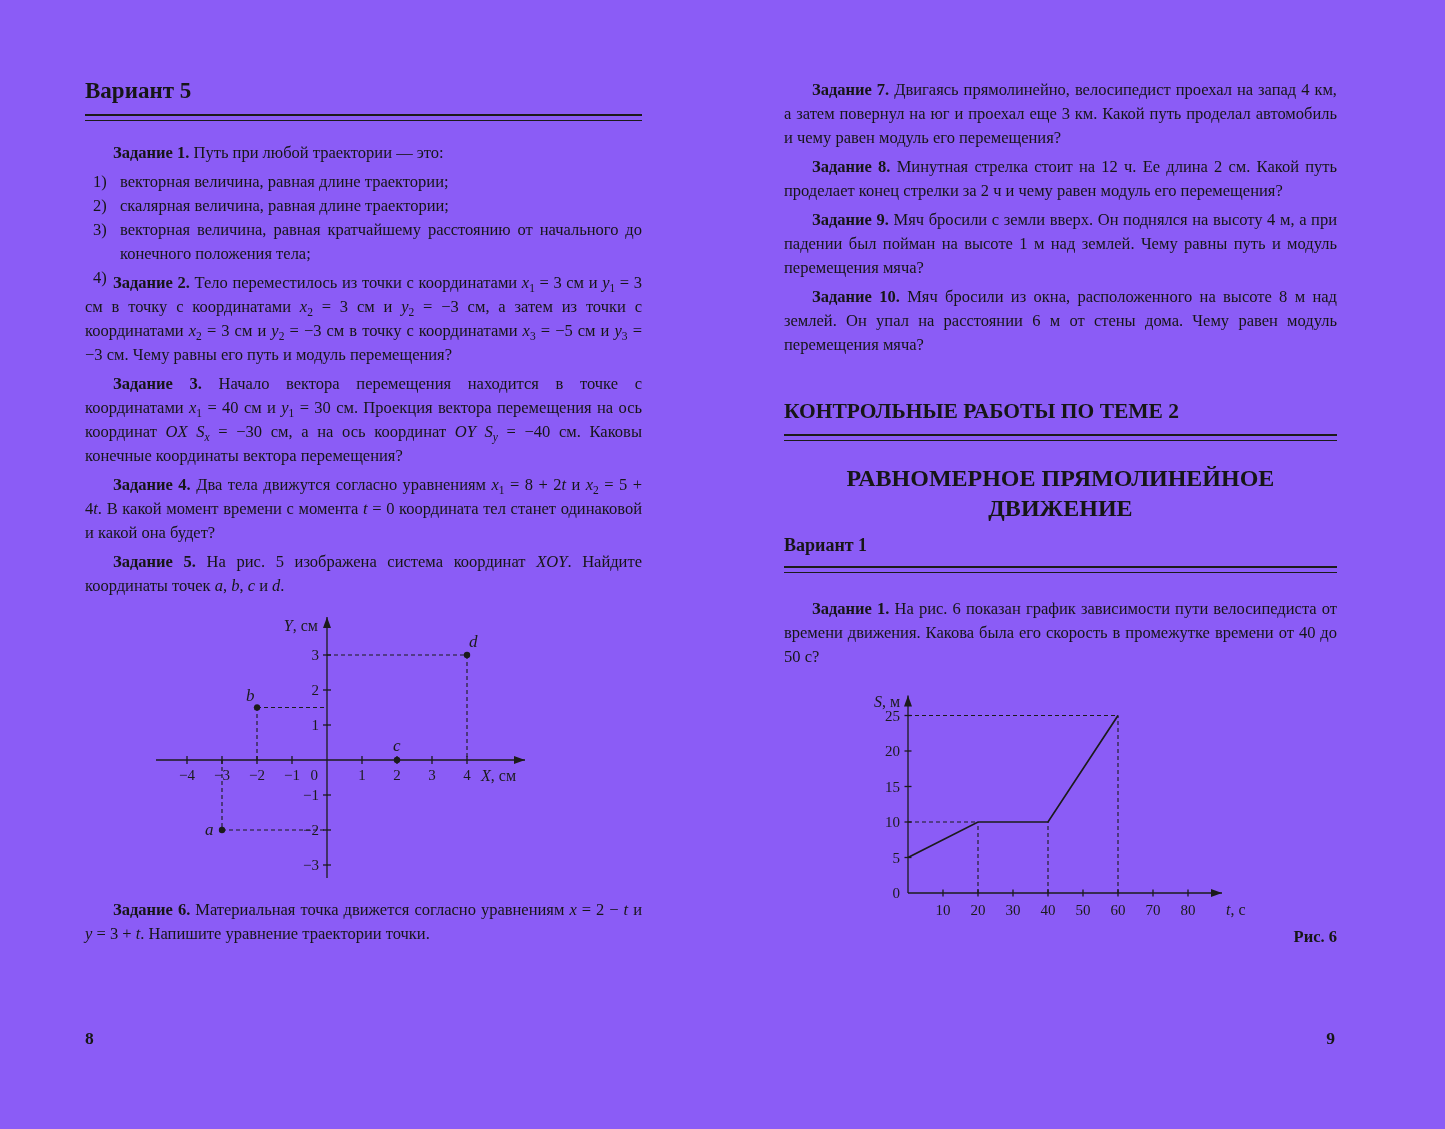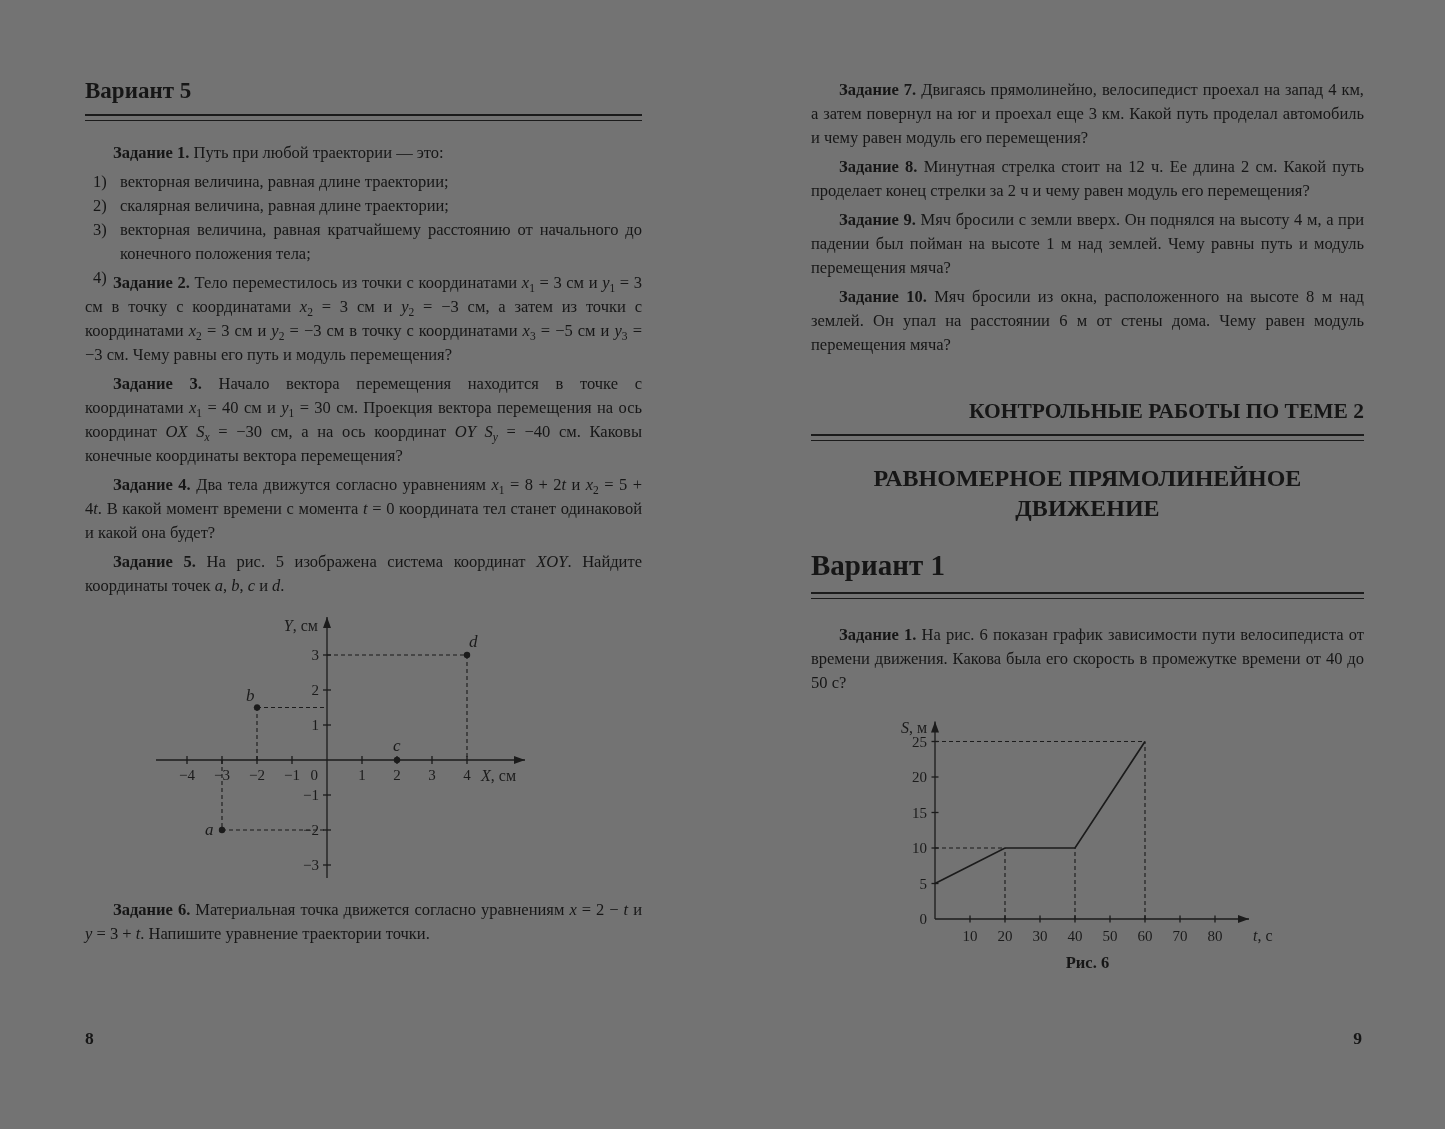--- a/index.html
+++ b/index.html
@@ -1,47 +1,47 @@
 <!DOCTYPE html>
 <html lang="ru"><head>
 <meta charset="utf-8">
 <style>
   * { margin:0; padding:0; box-sizing:border-box; }
   html,body { background:#ffffff; }
-  .sheet { position:relative; width:1445px; height:1129px; background:#737373;
+  .sheet { position:relative; width:1445px; height:1129px; background:#8b5cf6;
            font-family:"Liberation Serif", serif; color:#161616; overflow:hidden; }
   .col { position:absolute; top:0; height:1129px; }
   .col-left  { left:85px;  width:557px; }
-  .col-right { left:811px; width:553px; }
+  .col-right { left:784px; width:553px; }
   .content { padding-top:78px; }
 
   .variant-heading { font-size:23px; font-weight:bold; margin-bottom:10px; }
   .double-rule { height:7px; border-top:2.6px solid #1b1b1b; border-bottom:1.3px solid #1b1b1b; }
   .rule-gap { margin-bottom:20px; }
 
   .para { font-size:16.5px; line-height:24px; text-align:justify; text-indent:28px; margin-bottom:5px; }
   .para b { font-weight:bold; }
   sub { font-size:11.5px; line-height:0; vertical-align:-3.5px; }
   i { font-style:italic; }
 
   .list { margin-bottom:5px; }
   .list-item { position:relative; font-size:16.5px; line-height:24px; text-align:justify; padding-left:35px; }
   .list-item .num { position:absolute; left:8px; }
 
-  .section-title { font-size:21.5px; font-weight:bold; text-align:right; margin-top:40px; line-height:28px; }
+  .section-title { font-size:21.5px; font-weight:bold; text-align:left; margin-top:40px; line-height:28px; }
   .section-rule { margin-top:9px; }
   .section-subtitle { font-size:24px; font-weight:bold; text-align:center; margin-top:22px; line-height:30px; }
-  .variant2-heading { font-size:29px; font-weight:bold; margin-top:26px; margin-bottom:10px; }
+  .variant2-heading { font-size:18px; font-weight:bold; margin-top:12px; margin-bottom:10px; }
   .after-rule-para { margin-top:24px; }
 
   .figure { margin-top:10px; }
   .figure svg { display:block; overflow:visible; font-family:"Liberation Serif", serif; }
   .fig5-svg { margin-left:60px; }
   .fig6-svg { margin-left:52px; margin-top:12px; }
-  .figure-caption { text-align:center; font-weight:bold; font-size:16.5px; margin-top:6px; }
+  .figure-caption { text-align:right; font-weight:bold; font-size:16.5px; margin-top:6px; }
 
   .page-number { position:absolute; top:1028px; font-size:17.5px; font-weight:bold; }
   .pn-left { left:0; }
   .pn-right { right:2px; }
 </style>
 </head>
 <body>
 
 <div class="sheet">
 

